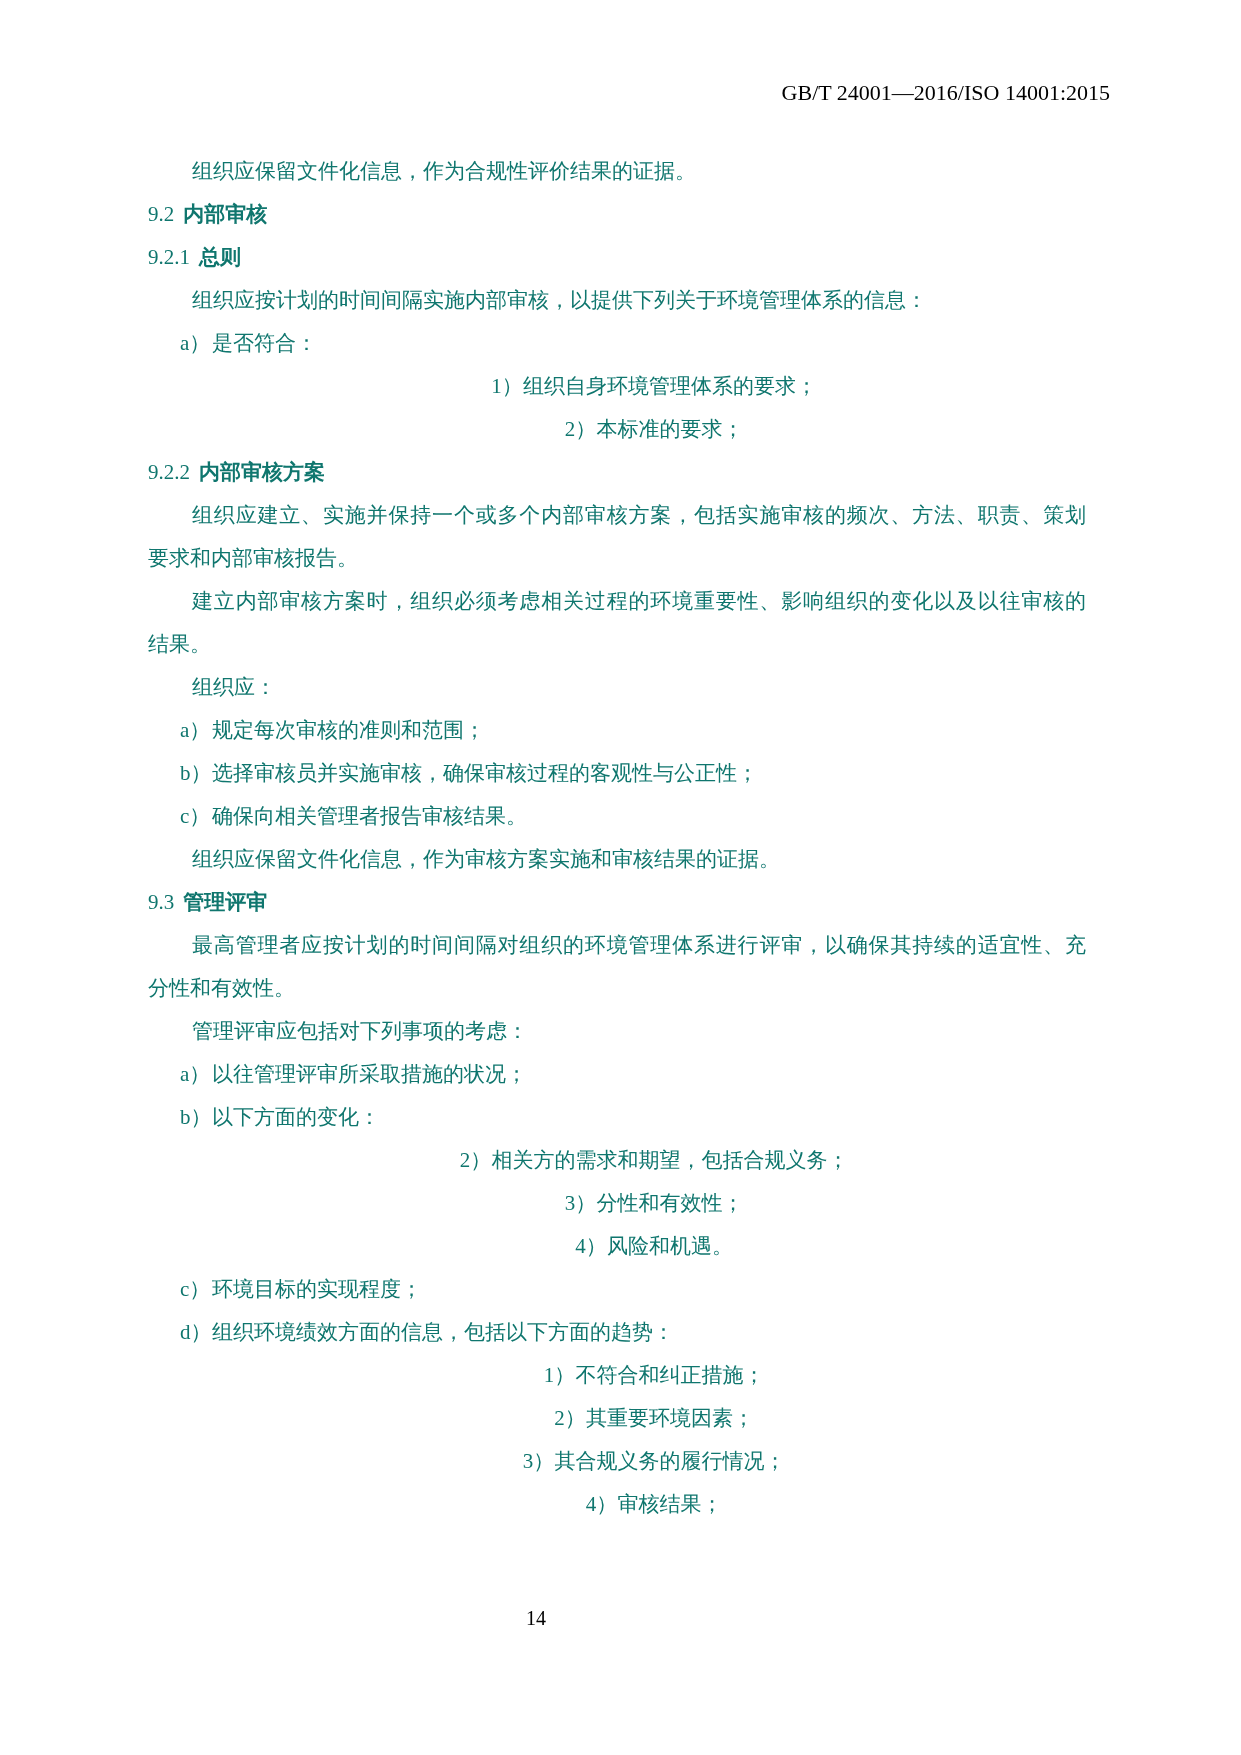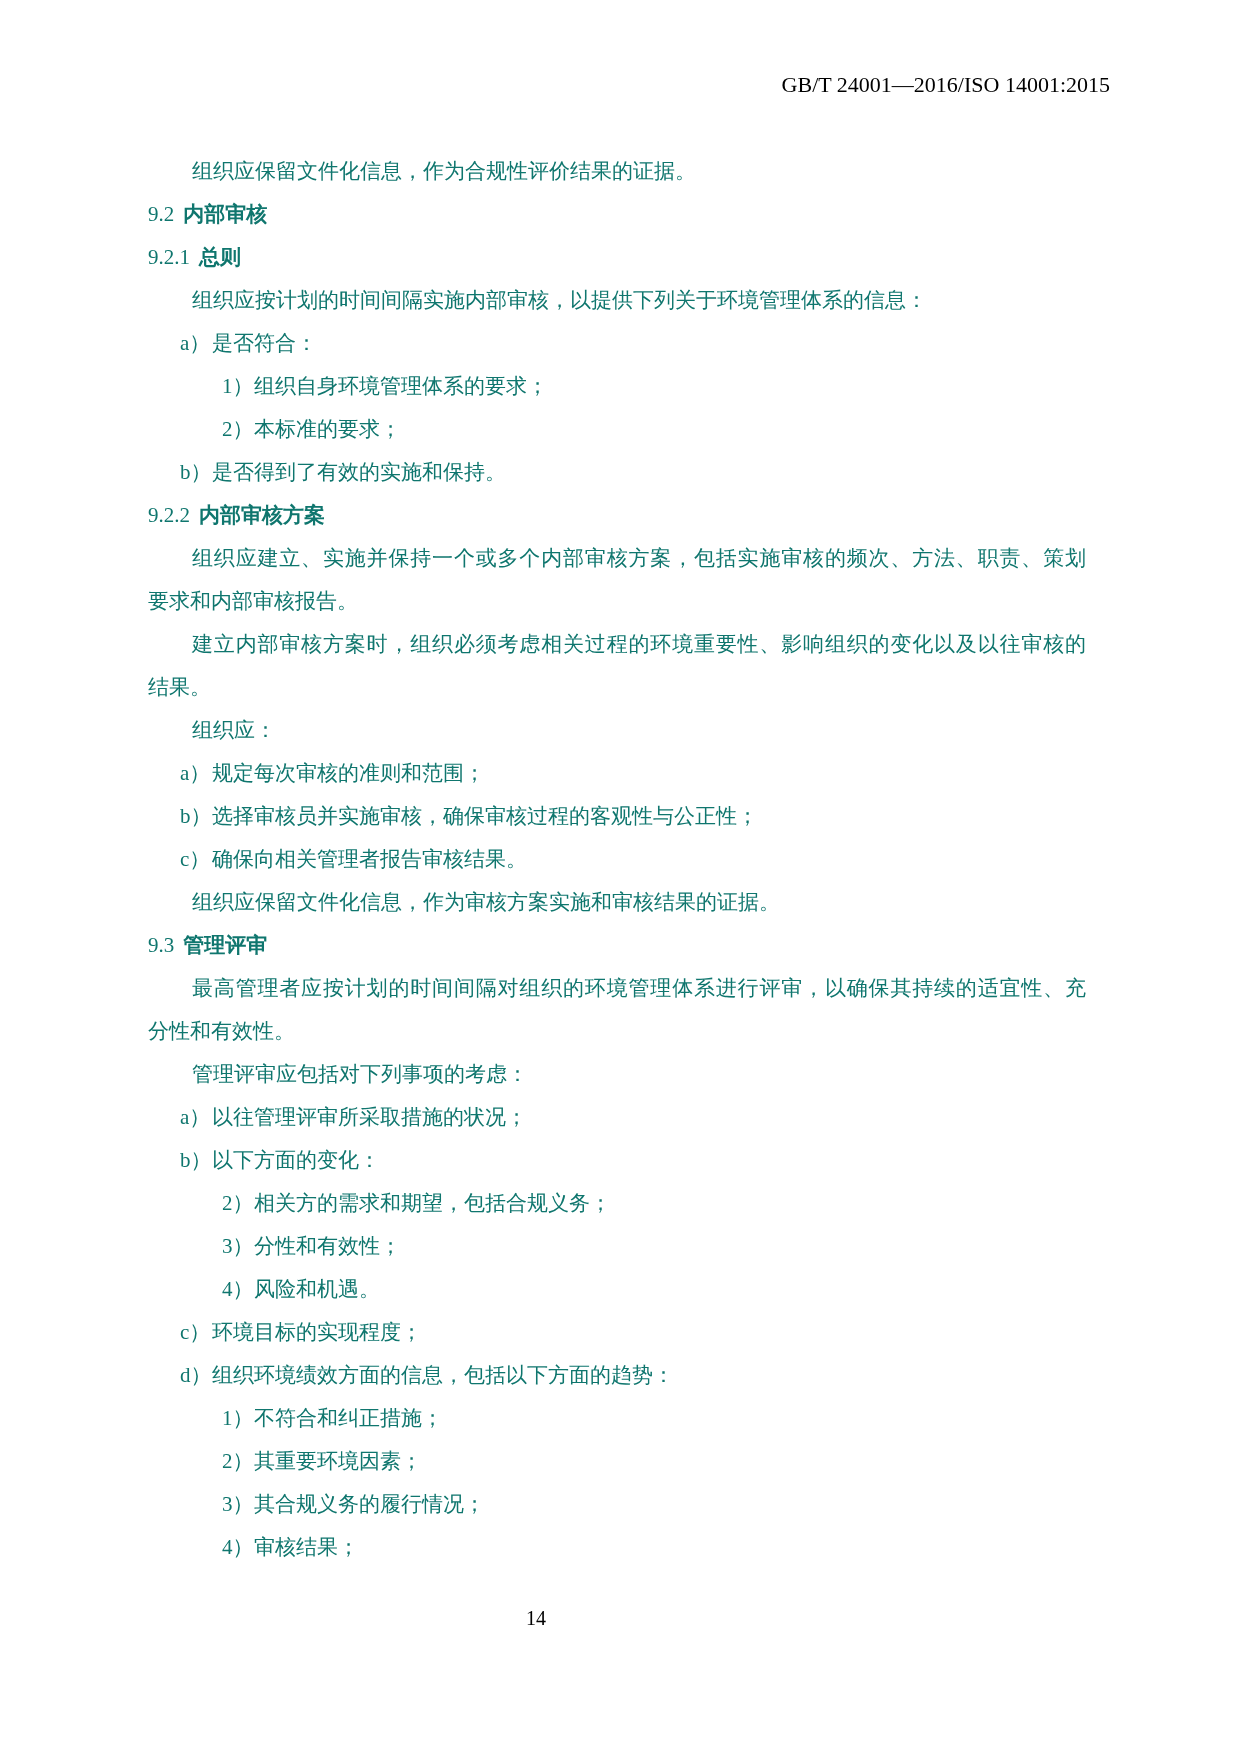--- a/index.html
+++ b/index.html
@@ -7,21 +7,21 @@
     width: 1241px;
     height: 1755px;
     background: #ffffff;
     position: relative;
     font-family: "DejaVu Serif", "Liberation Serif", serif;
     color: #111111;
     overflow: hidden;
   }
   .doc-header {
     position: absolute;
-    top: 72px;
+    top: 80px;
     left: 0;
     right: 131px;
     text-align: right;
     font-size: 22px;
     font-family: "Liberation Serif", "DejaVu Serif", serif;
     color: #000000;
     white-space: nowrap;
   }
   .content {
     position: absolute;
@@ -42,21 +42,21 @@
   .para-cont  { text-indent: 0; }
   
   .fill {
     white-space: normal;
     text-align: justify;
     text-align-last: justify;
     overflow: hidden;
   }
   
   .list-a { margin-left: 32px; }
-  .list-1 { margin-left: 74px; }
+  .list-1 { margin-left: 74px; text-align: center; }
   .marker {
     display: inline-block;
     min-width: 32px;
     font-family: "Liberation Serif", "DejaVu Serif", serif;
   }
   
   .heading .h-num {
     font-family: "Liberation Serif", "DejaVu Serif", serif;
     font-weight: 400;
   }
@@ -83,21 +83,20 @@
 <div class="doc-header">GB/T 24001—2016/ISO 14001:2015</div>
 
 <div class="content" id="doc-content">
     <div class="line para-first">组织应保留文件化信息，作为合规性评价结果的证据。</div>
     <div class="line heading"><span class="h-num">9.2</span><span class="h-title">内部审核</span></div>
     <div class="line heading"><span class="h-num">9.2.1</span><span class="h-title">总则</span></div>
     <div class="line para-first">组织应按计划的时间间隔实施内部审核，以提供下列关于环境管理体系的信息：</div>
     <div class="line list-a"><span class="marker">a）</span><span>是否符合：</span></div>
     <div class="line list-1"><span class="marker">1）</span><span>组织自身环境管理体系的要求；</span></div>
     <div class="line list-1"><span class="marker">2）</span><span>本标准的要求；</span></div>
-    <div class="line list-a"><span class="marker">b）</span><span>是否得到了有效的实施和保持。</span></div>
     <div class="line heading"><span class="h-num">9.2.2</span><span class="h-title">内部审核方案</span></div>
     <div class="line para-first fill">组织应建立、实施并保持一个或多个内部审核方案，包括实施审核的频次、方法、职责、策划</div>
     <div class="line para-cont">要求和内部审核报告。</div>
     <div class="line para-first fill">建立内部审核方案时，组织必须考虑相关过程的环境重要性、影响组织的变化以及以往审核的</div>
     <div class="line para-cont">结果。</div>
     <div class="line para-first">组织应：</div>
     <div class="line list-a"><span class="marker">a）</span><span>规定每次审核的准则和范围；</span></div>
     <div class="line list-a"><span class="marker">b）</span><span>选择审核员并实施审核，确保审核过程的客观性与公正性；</span></div>
     <div class="line list-a"><span class="marker">c）</span><span>确保向相关管理者报告审核结果。</span></div>
     <div class="line para-first">组织应保留文件化信息，作为审核方案实施和审核结果的证据。</div>

